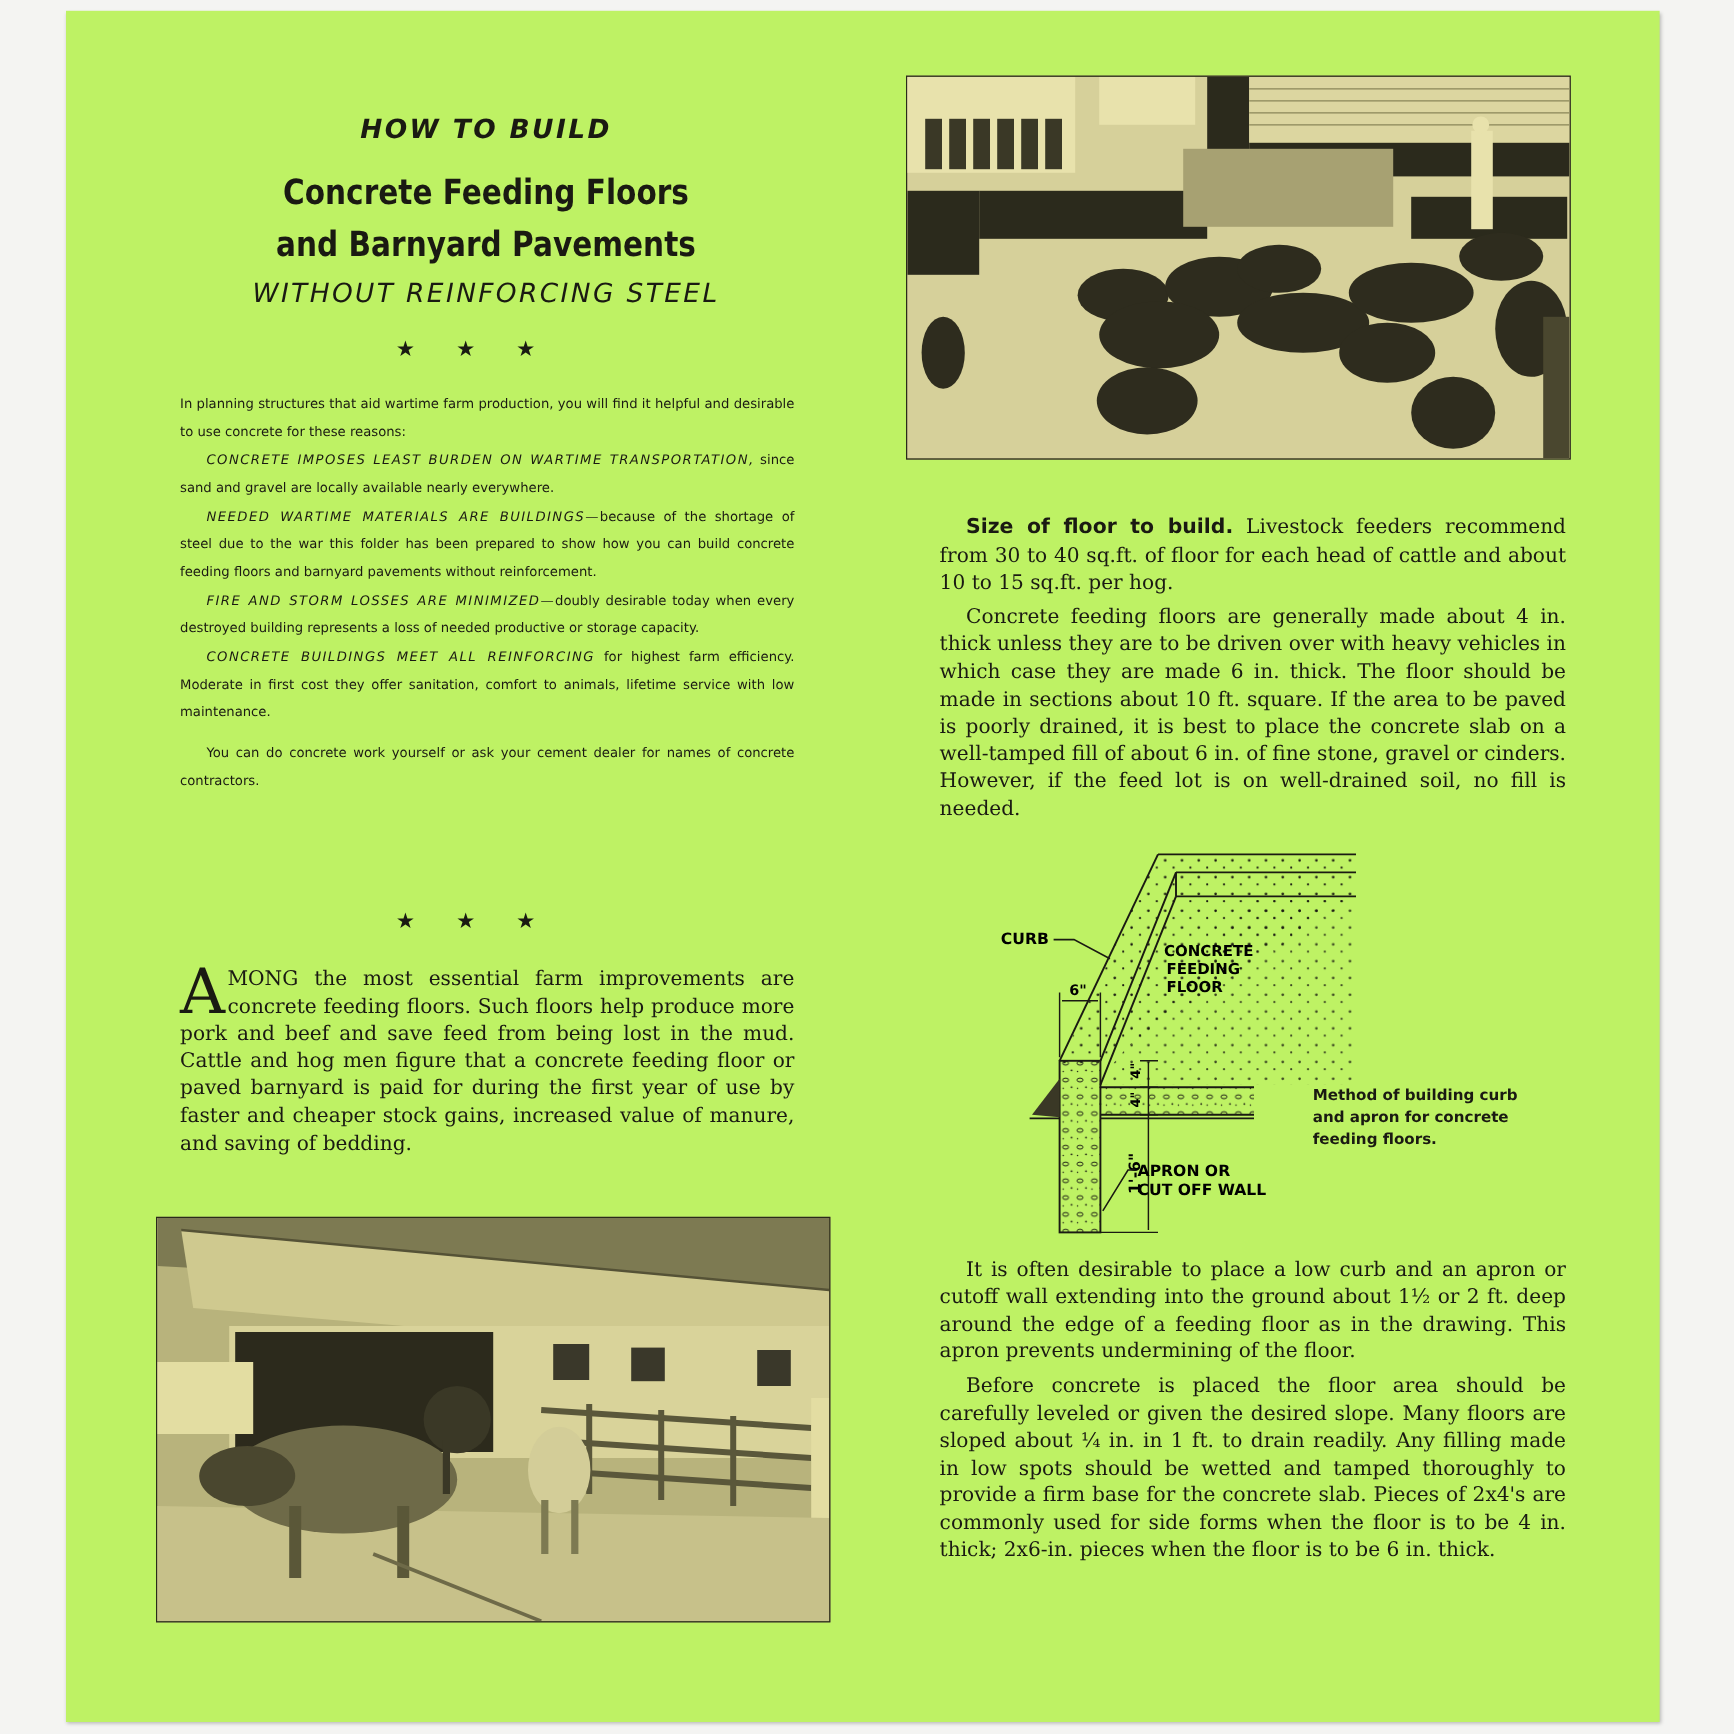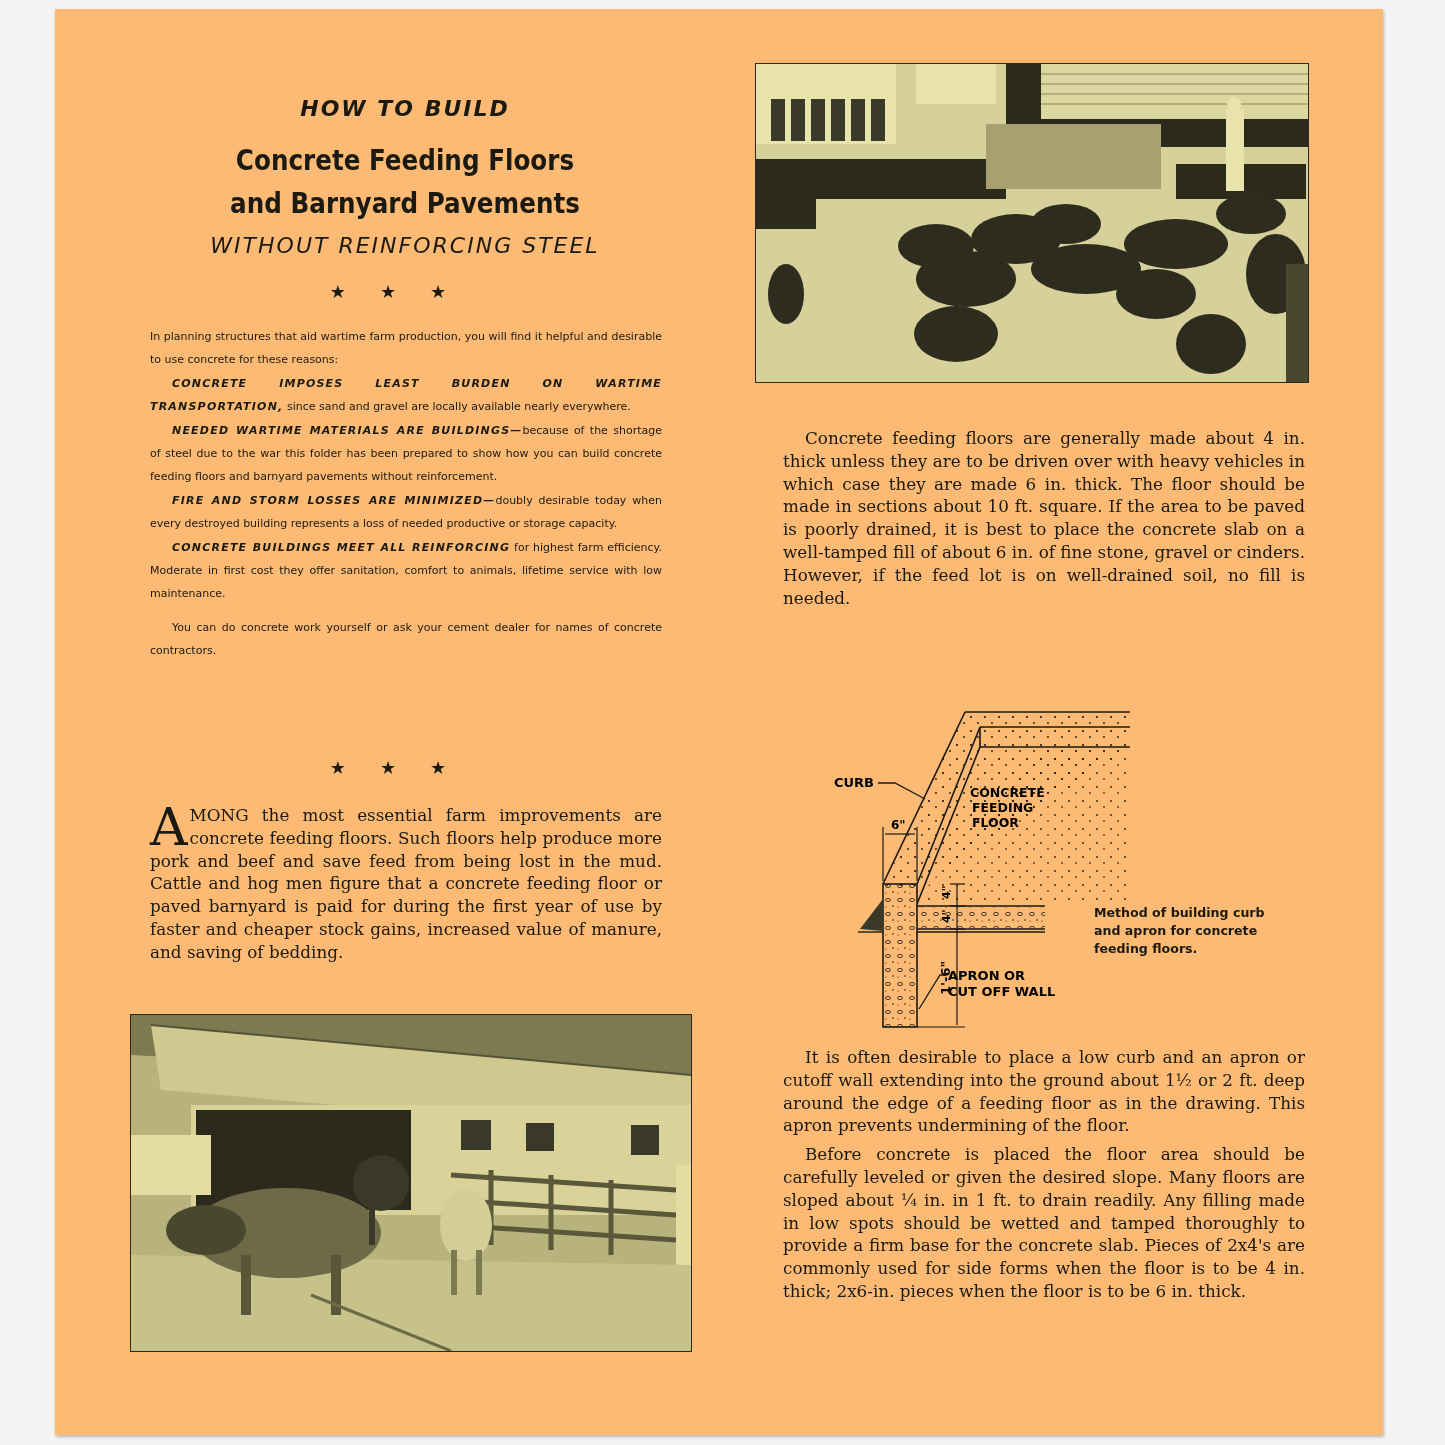--- a/index.html
+++ b/index.html
@@ -8,21 +8,21 @@
     background: #f4f4f2;
     position: relative;
     overflow: hidden;
     font-family: "DejaVu Sans", sans-serif;
     color: #1a1a12;
   }
   .sheet {
     position: absolute;
     left: 55px; top: 9px;
     width: 1328px; height: 1426px;
-    background: #fdba74;
+    background: #bef264;
     box-shadow: 1px 2px 3px rgba(0,0,0,0.25);
   }
   .col { position: absolute; }
   .left-col { left: 95px; top: 0; width: 510px; }
   .right-col { left: 700px; top: 0; width: 600px; }
 
   .kicker {
     position: absolute; top: 87px; left: 0; width: 510px;
     text-align: center;
     font-family: "DejaVu Sans", sans-serif;
@@ -49,21 +49,21 @@
   }
   .sans-body {
     position: absolute; left: 0; width: 512px;
     font-family: "DejaVu Sans", sans-serif;
     font-size: 11px; line-height: 23.4px;
     text-align: justify;
   }
   .sans-body p { margin: 0; text-indent: 22px; }
   .sans-body p.first { text-indent: 0; }
   .sans-body p.gap { margin-top: 10px; }
-  .sans-body .caps { font-style: italic; font-weight: bold; letter-spacing: 1.2px; margin-top: 12px; }
+  .sans-body .caps { font-style: italic; font-weight: normal; letter-spacing: 1.2px; margin-top: 12px; }
 
   .serif-body {
     position: absolute;
     font-family: "DejaVu Serif", serif;
     font-size: 16.8px; line-height: 22.8px;
     text-align: justify;
   }
   .serif-body p { margin: 0; text-indent: 22px; }
   .serif-body p + p { margin-top: 6px; }
   .serif-body .runin { font-family: "DejaVu Sans", sans-serif; font-weight: bold; font-size: 17px; }
@@ -194,20 +194,21 @@
           <ellipse cx="400" cy="230" rx="40" ry="25"></ellipse>
           <ellipse cx="495" cy="150" rx="35" ry="20"></ellipse>
           <ellipse cx="520" cy="210" rx="30" ry="40"></ellipse>
           <ellipse cx="455" cy="280" rx="35" ry="30"></ellipse>
         </g>
         <rect x="530" y="200" width="22" height="118" fill="#4a472f"></rect>
       </svg>
     </div>
 
     <div class="serif-body" style="top:418px; left:28px; width:522px;">
+      <p><span class="runin">Size of floor to build.</span><span> Livestock feeders recommend from 30 to 40 sq.ft. of floor for each head of cattle and about 10 to 15 sq.ft. per hog.</span></p>
       <p>Concrete feeding floors are generally made about 4 in. thick unless they are to be driven over with heavy vehicles in which case they are made 6 in. thick. The floor should be made in sections about 10 ft. square. If the area to be paved is poorly drained, it is best to place the concrete slab on a well-tamped fill of about 6 in. of fine stone, gravel or cinders. However, if the feed lot is on well-drained soil, no fill is needed.</p>
     </div>
 
     <div class="diagram" style="left:45px; top:690px; width:340px; height:335px;">
       <svg width="340" height="335" viewBox="0 0 340 335">
         <defs>
           <pattern id="dots" width="14" height="14" patternUnits="userSpaceOnUse">
             <circle cx="3" cy="4" r="1.1" fill="#1a1a12"></circle>
             <circle cx="10" cy="10" r="0.9" fill="#1a1a12"></circle>
           </pattern>

